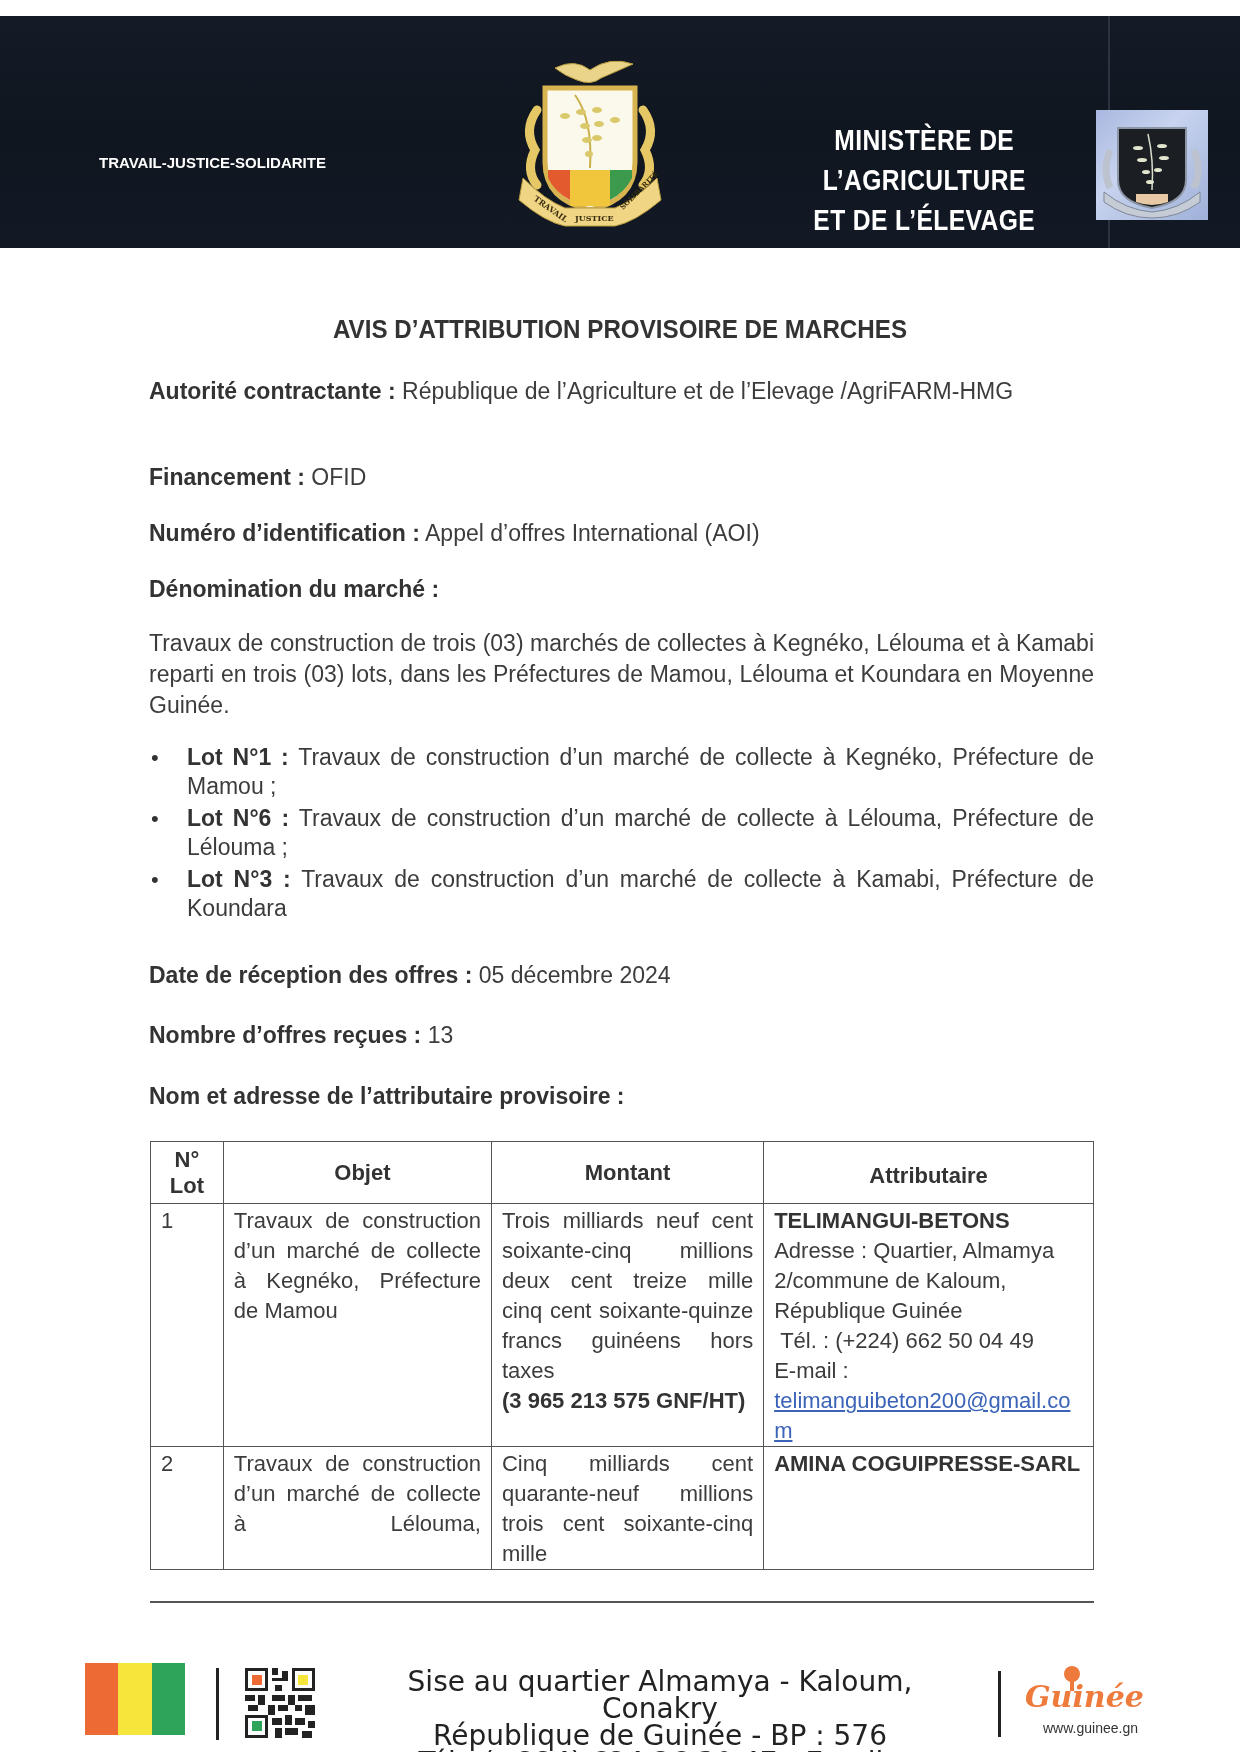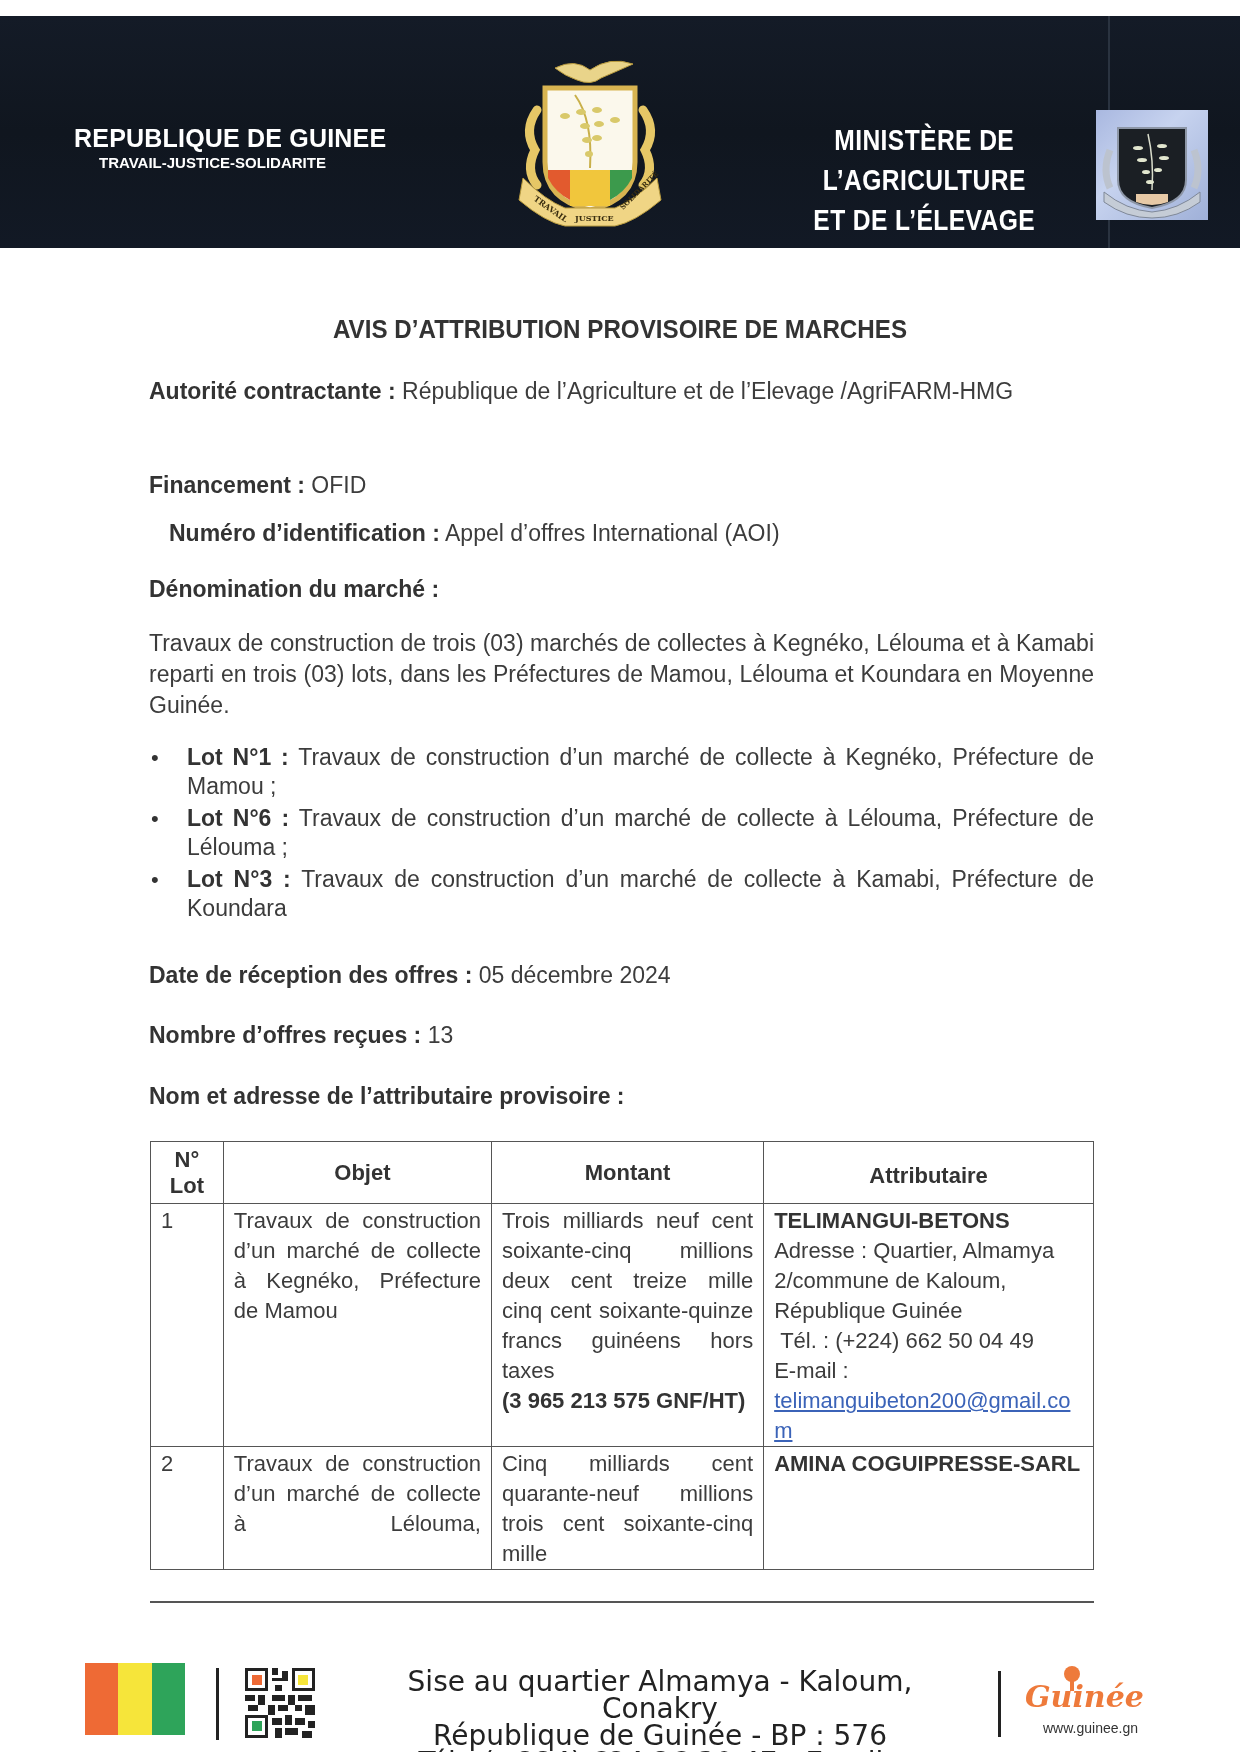--- a/index.html
+++ b/index.html
@@ -78,21 +78,20 @@
   }
   .guinee-logo { position: absolute; left: 1025px; top: 1665px; width: 120px; height: 70px; }
   .guinee-word { position: absolute; left: 0; top: 14px; font-family: "DejaVu Serif", serif; font-style: italic;
     font-weight: bold; font-size: 30px; color: #ee7a3b; }
   .guinee-url { position: absolute; left: 18px; top: 55px; font-size: 14px; color: #333; font-family: "Liberation Sans", sans-serif; }
 </style>
 </head>
 <body>
 
 <div class="banner">
-  <div class="rep-title">REPUBLIQUE DE GUINEE</div>
   <div class="rep-motto">TRAVAIL-JUSTICE-SOLIDARITE</div>
 
   <svg class="arms" viewBox="0 0 150 180" style="top:34px;">
 
     <path d="M40 18 Q60 8 75 20 Q95 6 118 14 Q100 22 86 28 Q76 36 62 30 Q50 26 40 18 Z" fill="#e9d48a" stroke="#b89a3e" stroke-width="1"></path>
 
     <path d="M22 60 Q8 80 20 100 Q10 120 22 135" fill="none" stroke="#e6c766" stroke-width="9" stroke-linecap="round"></path>
     <path d="M128 60 Q142 80 130 100 Q140 120 128 135" fill="none" stroke="#e6c766" stroke-width="9" stroke-linecap="round"></path>
 
     <path d="M30 38 L120 38 L120 112 Q120 150 75 160 Q30 150 30 112 Z" fill="#fbf8ec" stroke="#d8b451" stroke-width="5"></path>
@@ -147,26 +146,26 @@
   </div>
 </div>
 
 <div class="doc-title">AVIS D’ATTRIBUTION PROVISOIRE DE MARCHES</div>
 
 <div class="field just" style="top:376px;">
   <b>Autorité contractante :</b>
   <span>République de l’Agriculture et de l’Elevage /AgriFARM-HMG</span>
 </div>
 
-<div class="field" style="top:462px;margin-top:8px;">
+<div class="field" style="top:462px;">
   <b>Financement :</b>
   <span>OFID</span>
 </div>
 
-<div class="field" style="top:518px;margin-left:20px;">
+<div class="field" style="top:518px;">
   <b>Numéro d’identification :</b>
   <span>Appel d’offres International (AOI)</span>
 </div>
 
 <div class="field" style="top:574px;">
   <b>Dénomination du marché :</b>
 </div>
 
 <div class="para" style="top:628px;">Travaux de construction de trois (03) marchés de collectes à Kegnéko, Lélouma et à Kamabi reparti en trois (03) lots, dans les Préfectures de Mamou, Lélouma et Koundara en Moyenne Guinée.</div>
 

